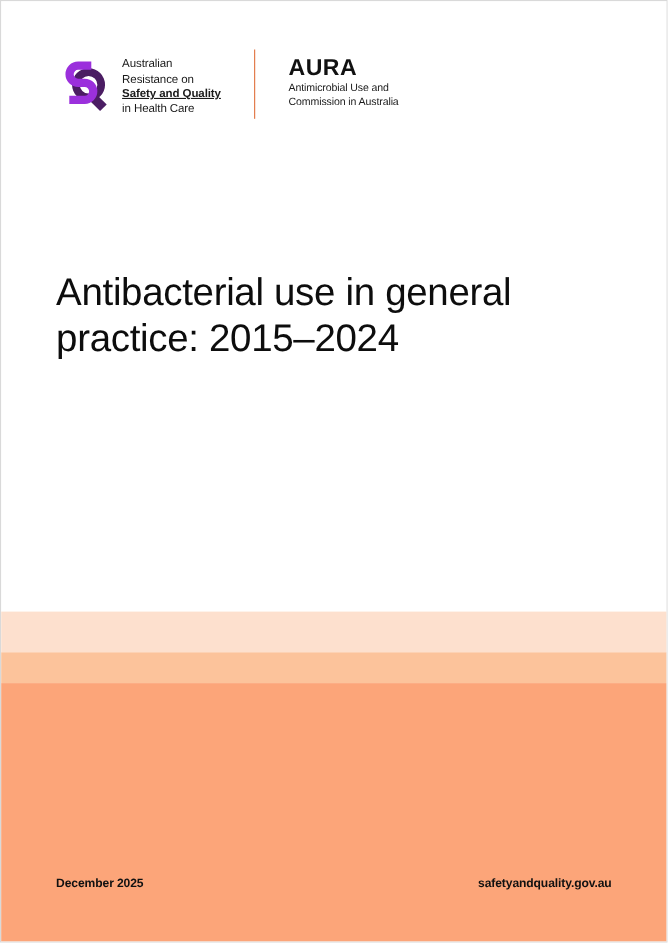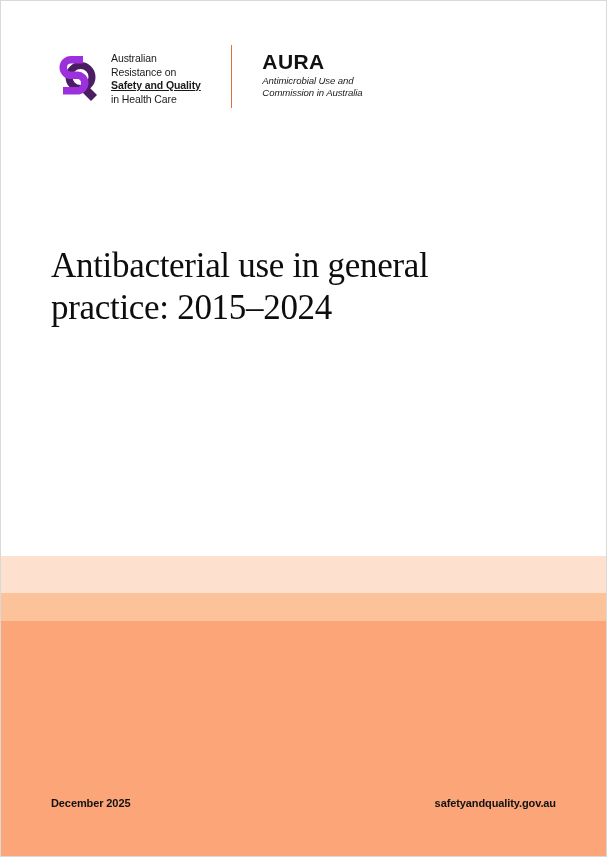--- a/index.html
+++ b/index.html
@@ -78,38 +78,36 @@
     letter-spacing: 0.4px;
     color: #111111;
     line-height: 23px;
   }
   .aura-sub {
     font-size: 9.6px;
     line-height: 12.4px;
     color: #1a1a1a;
     letter-spacing: -0.1px;
     margin-top: 2px;
-    font-style: italic;
   }
 
   
   .title-block {
     position: absolute;
     left: 50px;
     top: 244px;
     width: 500px;
   }
   .doc-title {
     font-size: 35px;
     line-height: 42px;
     font-weight: normal;
     color: #0d0d0d;
     letter-spacing: -0.3px;
     margin: 0;
-    font-family: Liberation Serif, serif;
   }
   .doc-subtitle {
     font-size: 15px;
     line-height: 20px;
     color: #1a1a1a;
     margin: 0;
     padding-top: 31px;
     letter-spacing: -0.1px;
   }
 

